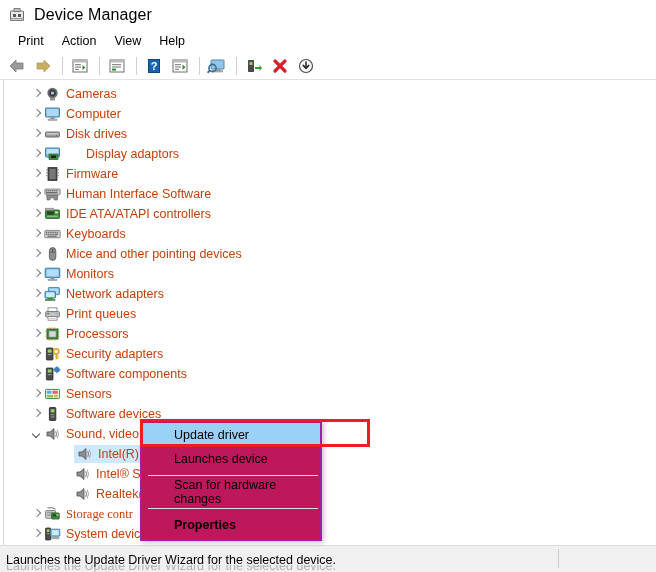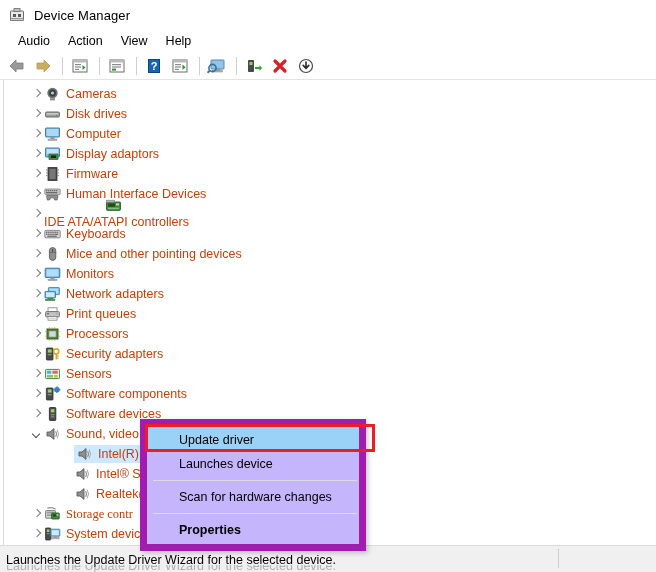--- a/index.html
+++ b/index.html
@@ -11,21 +11,21 @@
     -webkit-font-smoothing:antialiased;
   }
   .window{position:relative;width:656px;height:572px;background:#ffffff;}
 
   
   .titlebar{
     position:absolute;left:0;top:0;width:656px;height:30px;
     background:#ffffff;display:flex;align-items:center;
   }
   .title-icon{width:18px;height:18px;margin-left:8px;position:relative;flex:0 0 auto;}
-  .title-text{margin-left:8px;font-size:13px;color:#000;letter-spacing:.1px;}
+  .title-text{margin-left:8px;font-size:16px;color:#000;letter-spacing:.1px;}
 
   
   .menubar{
     position:absolute;left:0;top:30px;width:656px;height:22px;
     background:#ffffff;display:flex;align-items:center;padding-left:9px;
     box-sizing:border-box;
   }
   .menubar-item{
     font-size:12.5px;color:#000;padding:2px 9px;cursor:default;white-space:nowrap;
   }
@@ -76,22 +76,22 @@
     transform:rotate(45deg);
   }
   .chev.down::before{
     content:"";position:absolute;left:1px;top:1px;width:5px;height:5px;
     border-right:1.4px solid #4a4a4a;border-bottom:1.4px solid #4a4a4a;
     transform:rotate(45deg);
   }
 
   
   .ctxmenu{
-    position:absolute;left:140px;top:419px;width:226px;
-    background:#c4b5fd;border:7px solid #a21caf;
+    position:absolute;left:140px;top:419px;width:182px;
+    background:#be185d;border:2px solid #a21caf;
     box-shadow:2px 2px 5px rgba(0,0,0,.22);
     padding:2px 0;box-sizing:border-box;z-index:40;
   }
   .ctx-item{
     height:24px;display:flex;align-items:center;
     padding-left:32px;font-size:12.5px;color:#000;cursor:default;
     position:relative;box-sizing:border-box;
   }
   .ctx-item.bold{font-weight:bold;}
   .ctx-item.highlighted{background:#9ad2f7;}
@@ -134,21 +134,21 @@
         <rect x="6" y="2.5" width="6" height="3" fill="#bfbfbf" stroke="#6d6d6d" stroke-width="0.8"></rect>
         <rect x="5" y="8" width="3" height="3" fill="#5a5a5a"></rect>
         <rect x="10" y="8" width="3" height="3" fill="#5a5a5a"></rect>
         <rect x="2.5" y="12.5" width="13" height="2" fill="#cfcfcf" stroke="#6d6d6d" stroke-width="0.6"></rect>
       </svg>
     </div>
     <div class="title-text">Device Manager</div>
   </div>
 
   <div class="menubar">
-    <div class="menubar-item">Audio</div>
+    <div class="menubar-item">Print</div>
     <div class="menubar-item">Action</div>
     <div class="menubar-item">View</div>
     <div class="menubar-item">Help</div>
   </div>
 
   <div class="toolbar">
     <div class="tb-btn">
       <svg width="18" height="16" viewBox="0 0 18 16">
         <path d="M8 2 L2 8 L8 14 L8 11 L15 11 L15 5 L8 5 Z" fill="#9a9a9a" stroke="#7b7b7b" stroke-width="0.8" stroke-linejoin="round"></path>
       </svg>
@@ -244,46 +244,46 @@
               </svg></span>
             <span class="label">Cameras</span>
           </span>
         </div>
         <div class="row depth1">
           <span class="twisty">
             <span class="chev right"></span>
           </span>
           <span class="label-wrap" style="display: inline-flex; align-items: center;">
             <span class="ico"><svg width="17" height="16" viewBox="0 0 17 16">
-                <rect x="1.5" y="6" width="14" height="5" rx="1.2" fill="#9e9e9e" stroke="#6a6a6a" stroke-width="1"></rect>
-                <rect x="2.5" y="7" width="12" height="1.6" fill="#c9c9c9"></rect>
-                <circle cx="12.6" cy="9.6" r="0.9" fill="#3fa33f"></circle>
-              </svg></span>
-            <span class="label">Disk drives</span>
-          </span>
-        </div>
-        <div class="row depth1">
-          <span class="twisty">
-            <span class="chev right"></span>
-          </span>
-          <span class="label-wrap" style="display: inline-flex; align-items: center;">
-            <span class="ico"><svg width="17" height="16" viewBox="0 0 17 16">
                 <rect x="1.5" y="2" width="14" height="9" rx="0.6" fill="#6fb7e8" stroke="#4a7fa5" stroke-width="1"></rect>
                 <rect x="2.6" y="3" width="11.8" height="7" fill="#aed9f5"></rect>
                 <rect x="6.5" y="11" width="4" height="2" fill="#9a9a9a"></rect>
                 <rect x="4" y="13" width="9" height="1.4" fill="#bdbdbd" stroke="#808080" stroke-width="0.5"></rect>
               </svg></span>
             <span class="label">Computer</span>
           </span>
         </div>
         <div class="row depth1">
           <span class="twisty">
             <span class="chev right"></span>
           </span>
           <span class="label-wrap" style="display: inline-flex; align-items: center;">
+            <span class="ico"><svg width="17" height="16" viewBox="0 0 17 16">
+                <rect x="1.5" y="6" width="14" height="5" rx="1.2" fill="#9e9e9e" stroke="#6a6a6a" stroke-width="1"></rect>
+                <rect x="2.5" y="7" width="12" height="1.6" fill="#c9c9c9"></rect>
+                <circle cx="12.6" cy="9.6" r="0.9" fill="#3fa33f"></circle>
+              </svg></span>
+            <span class="label">Disk drives</span>
+          </span>
+        </div>
+        <div class="row depth1">
+          <span class="twisty">
+            <span class="chev right"></span>
+          </span>
+          <span class="label-wrap" style="display: inline-flex; align-items: center; gap: 20px;">
             <span class="ico"><svg width="17" height="16" viewBox="0 0 17 16">
                 <rect x="1.5" y="2" width="14" height="9" rx="0.6" fill="#6fb7e8" stroke="#4a7fa5" stroke-width="1"></rect>
                 <rect x="2.6" y="3" width="11.8" height="5.2" fill="#bfe3f8"></rect>
                 <rect x="5" y="8" width="9" height="5.5" fill="#3f8a3f" stroke="#2c632c" stroke-width="0.7"></rect>
                 <rect x="7" y="9.5" width="5" height="2.5" fill="#1e1e1e"></rect>
               </svg></span>
             <span class="label">Display adaptors</span>
           </span>
         </div>
         <div class="row depth1">
@@ -313,28 +313,28 @@
                 <rect x="0.8" y="3" width="15.4" height="5.6" rx="0.8" fill="#c9c9c9" stroke="#7d7d7d" stroke-width="0.8"></rect>
                 <rect x="2" y="4" width="1.4" height="1.3" fill="#6b6b6b"></rect>
                 <rect x="4" y="4" width="1.4" height="1.3" fill="#6b6b6b"></rect>
                 <rect x="6" y="4" width="1.4" height="1.3" fill="#6b6b6b"></rect>
                 <rect x="8" y="4" width="1.4" height="1.3" fill="#6b6b6b"></rect>
                 <rect x="10" y="4" width="1.4" height="1.3" fill="#6b6b6b"></rect>
                 <rect x="12" y="4" width="1.4" height="1.3" fill="#6b6b6b"></rect>
                 <rect x="2" y="6" width="11.4" height="1.4" fill="#6b6b6b"></rect>
                 <path d="M2.6 9.5 L14 9.5 L13.2 14 L10.6 14 L9.6 11.8 L6.8 11.8 L5.6 14 L3.2 14 Z" fill="#8e8e8e" stroke="#5e5e5e" stroke-width="0.7"></path>
               </svg></span>
-            <span class="label">Human Interface Devices</span>
-          </span>
-        </div>
-        <div class="row depth1">
-          <span class="twisty">
-            <span class="chev right"></span>
-          </span>
-          <span class="label-wrap" style="display: inline-flex; align-items: center; flex-direction: column;">
+            <span class="label">Human Interface Software</span>
+          </span>
+        </div>
+        <div class="row depth1">
+          <span class="twisty">
+            <span class="chev right"></span>
+          </span>
+          <span class="label-wrap" style="display: inline-flex; align-items: center;">
             <span class="ico"><svg width="17" height="16" viewBox="0 0 17 16">
                 <rect x="1.5" y="4" width="14" height="8.4" rx="0.8" fill="#3f8a3f" stroke="#2c632c" stroke-width="0.9"></rect>
                 <rect x="3" y="5.4" width="7" height="3.4" fill="#1f4f1f"></rect>
                 <rect x="11" y="5.4" width="3" height="2" fill="#d8d8a0"></rect>
                 <rect x="3" y="9.6" width="11" height="1.6" fill="#87b887"></rect>
                 <rect x="1.5" y="2.2" width="8" height="2" fill="#b9b9b9" stroke="#7d7d7d" stroke-width="0.6"></rect>
               </svg></span>
             <span class="label">IDE ATA/ATAPI controllers</span>
           </span>
         </div>
@@ -458,43 +458,43 @@
               </svg></span>
             <span class="label">Security adapters</span>
           </span>
         </div>
         <div class="row depth1">
           <span class="twisty">
             <span class="chev right"></span>
           </span>
           <span class="label-wrap" style="display: inline-flex; align-items: center;">
             <span class="ico"><svg width="17" height="16" viewBox="0 0 17 16">
-                <rect x="1.6" y="3.4" width="13.8" height="9.2" rx="0.7" fill="#ffffff" stroke="#3f8a3f" stroke-width="1"></rect>
-                <rect x="2.8" y="4.6" width="4.6" height="3.2" fill="#5aa9e0"></rect>
-                <rect x="8.4" y="4.6" width="5.4" height="3.2" fill="#d86a6a"></rect>
-                <rect x="2.8" y="8.8" width="6.4" height="2.8" fill="#8fc35a"></rect>
-                <rect x="10" y="8.8" width="3.8" height="2.8" fill="#d8b64a"></rect>
-              </svg></span>
-            <span class="label">Sensors</span>
-          </span>
-        </div>
-        <div class="row depth1">
-          <span class="twisty">
-            <span class="chev right"></span>
-          </span>
-          <span class="label-wrap" style="display: inline-flex; align-items: center;">
-            <span class="ico"><svg width="17" height="16" viewBox="0 0 17 16">
                 <rect x="2.4" y="2" width="6.6" height="12" rx="0.7" fill="#4b4b4b" stroke="#2d2d2d" stroke-width="0.8"></rect>
                 <rect x="3.8" y="3.4" width="3.8" height="3.2" fill="#8fd36a"></rect>
                 <rect x="3.8" y="8" width="3.8" height="1.3" fill="#8a8a8a"></rect>
                 <rect x="10.6" y="1.4" width="4.6" height="4.6" fill="#3b7fc4"></rect>
                 <rect x="9.4" y="2.8" width="7" height="1.8" fill="#3b7fc4"></rect>
                 <rect x="12" y="0.6" width="1.8" height="6.2" fill="#3b7fc4"></rect>
               </svg></span>
             <span class="label">Software components</span>
+          </span>
+        </div>
+        <div class="row depth1">
+          <span class="twisty">
+            <span class="chev right"></span>
+          </span>
+          <span class="label-wrap" style="display: inline-flex; align-items: center;">
+            <span class="ico"><svg width="17" height="16" viewBox="0 0 17 16">
+                <rect x="1.6" y="3.4" width="13.8" height="9.2" rx="0.7" fill="#ffffff" stroke="#3f8a3f" stroke-width="1"></rect>
+                <rect x="2.8" y="4.6" width="4.6" height="3.2" fill="#5aa9e0"></rect>
+                <rect x="8.4" y="4.6" width="5.4" height="3.2" fill="#d86a6a"></rect>
+                <rect x="2.8" y="8.8" width="6.4" height="2.8" fill="#8fc35a"></rect>
+                <rect x="10" y="8.8" width="3.8" height="2.8" fill="#d8b64a"></rect>
+              </svg></span>
+            <span class="label">Sensors</span>
           </span>
         </div>
         <div class="row depth1">
           <span class="twisty">
             <span class="chev right"></span>
           </span>
           <span class="label-wrap" style="display: inline-flex; align-items: center;">
             <span class="ico"><svg width="17" height="16" viewBox="0 0 17 16">
                 <rect x="5.4" y="1.6" width="6.4" height="12.8" rx="0.7" fill="#4b4b4b" stroke="#2d2d2d" stroke-width="0.9"></rect>
                 <rect x="6.8" y="3.2" width="3.6" height="3.2" fill="#8fd36a"></rect>

